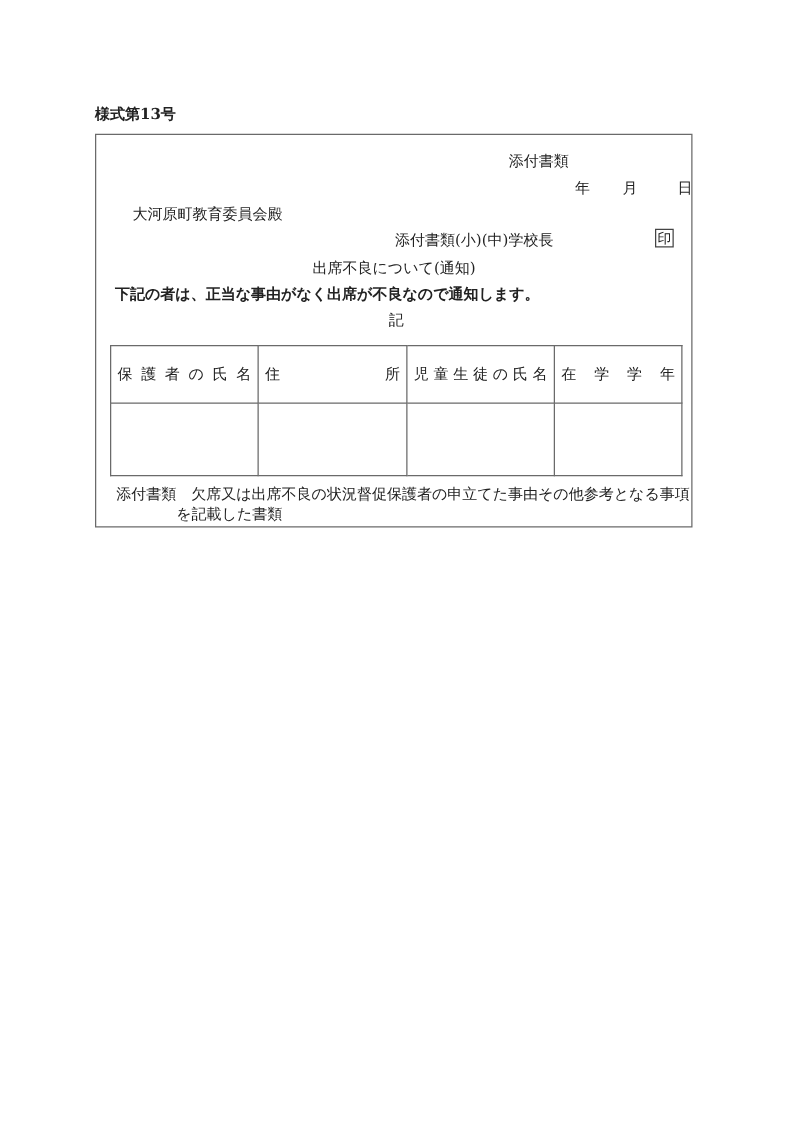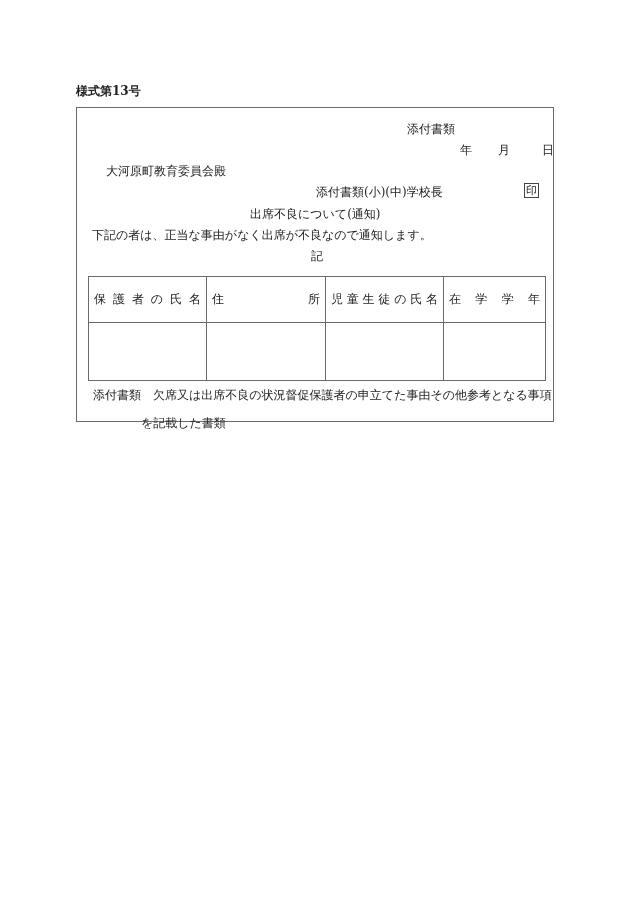--- a/index.html
+++ b/index.html
@@ -32,40 +32,40 @@
     .date-line .month { width: 44px; }
     .addressee { left: 106px; top: 165px; }
     .sender { left: 316px; top: 186px; }
     .seal {
       left: 524px; top: 183px;
       border: 1px solid #444;
       padding: 1px 1px;
       font-size: 11px;
     }
     .title { left: 250px; top: 208px; text-align: center; }
-    .body-text { left: 92px; top: 229px; }
+    .body-text { left: 92px; top: 229px; font-weight: bold; }
     .ki { left: 311px; top: 250px; }
     .grid {
       position: absolute;
       left: 88px; top: 276px;
       width: 457px; height: 104px;
       border-collapse: collapse;
       table-layout: fixed;
     }
     .grid td {
       border: 1px solid #6a6a6a;
       padding: 0 5px;
       font-size: 12px;
       vertical-align: middle;
     }
     .grid tr.head td { height: 45px; }
     .grid tr.blank td { height: 57px; }
     .cell-spread { display: flex; justify-content: space-between; }
     .attach-line1 { left: 93px; top: 389px; text-align: right; }
-    .attach-line2 { left: 141px; top: 405px; margin-top: 12px; }
+    .attach-line2 { left: 141px; top: 405px; }
   </style>
 </head>
 <body>
 
 <div class="abs form-label">様式第13号</div>
 
 <div class="frame"></div>
 
 <div class="abs doc-number-label">添付書類</div>
 

